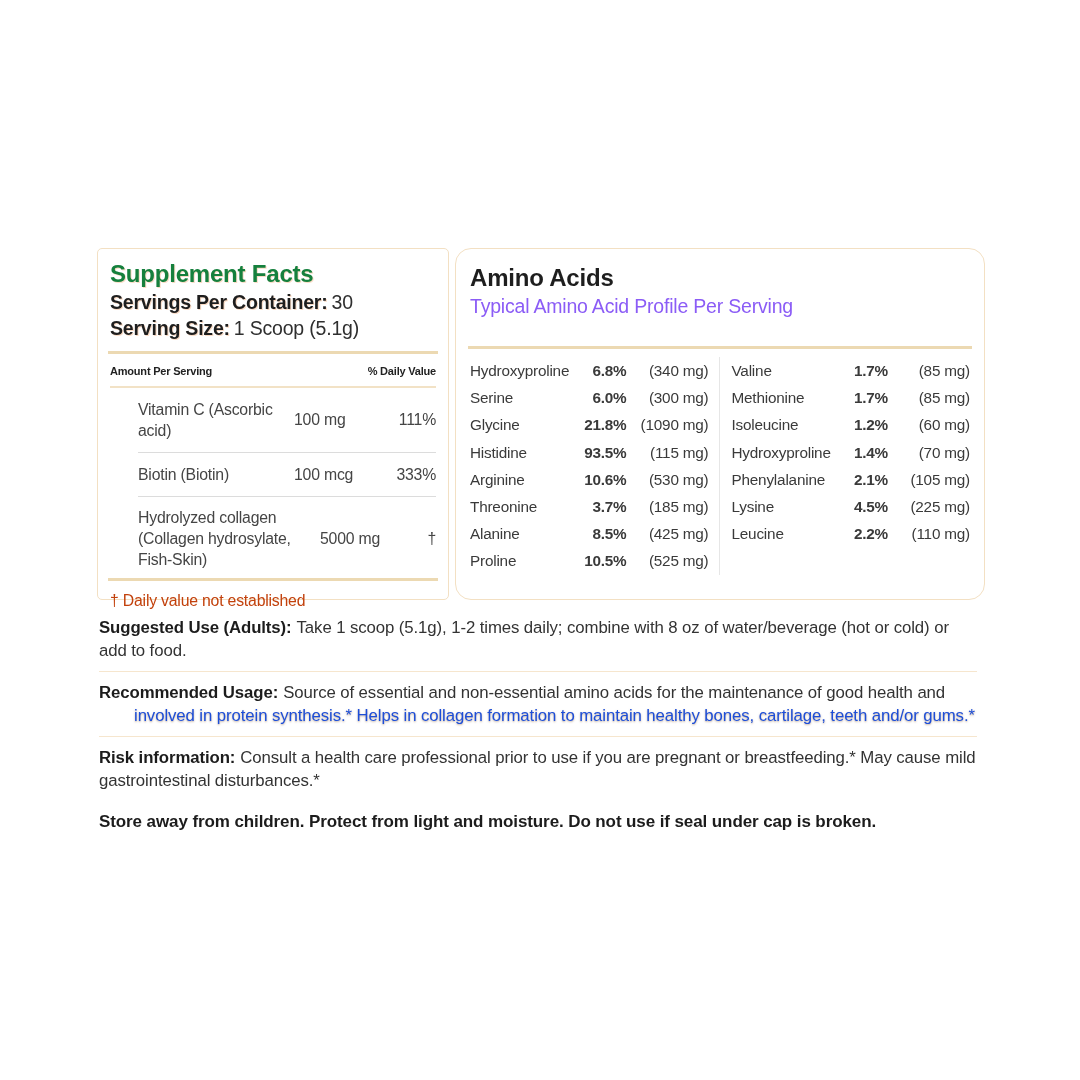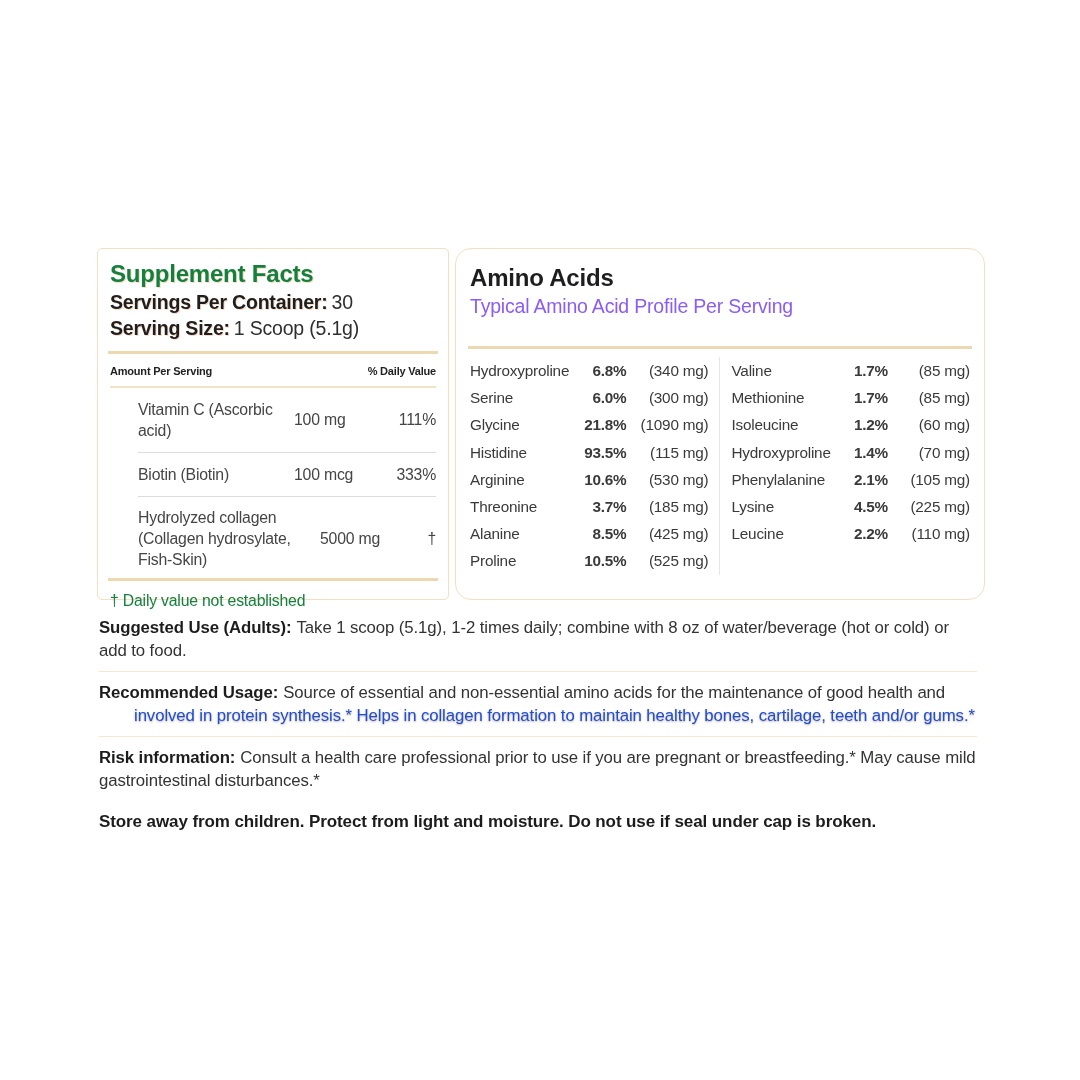--- a/index.html
+++ b/index.html
@@ -34,21 +34,21 @@
   .sf-row{
     display:flex;align-items:center;border-bottom:1px solid #dcdcdc;
     font-size:15.8px;color:#454545;padding:11px 0;letter-spacing:-0.2px;margin-left:28px;
   }
   .sf-row.last{border-bottom:none;padding:10px 0 8px 0;}
   .sf-row .nm{flex:1;line-height:21px;}
   .sf-row.last .nm{flex:0 0 182px;}
   .sf-row .amt{width:92px;text-align:left;white-space:nowrap;}
   .sf-row.last .amt{flex:1;text-align:left;}
   .sf-row .dv{width:50px;text-align:right;white-space:nowrap;}
-  .sf-footnote{font-size:15.8px;color:#15803d;padding:11px 0;letter-spacing:-0.2px;}
+  .sf-footnote{font-size:15.8px;color:#c2410c;padding:11px 0;letter-spacing:-0.2px;}
 
   .aa-title{font-size:24px;font-weight:bold;color:#1e1e1e;line-height:30px;letter-spacing:-0.2px;}
   .aa-subtitle{font-size:19.5px;color:#8b5cf6;line-height:27px;letter-spacing:-0.2px;}
   #aa-panel .rule-thick{margin-top:26px;}
   .aa-table{display:flex;margin-top:8px;}
   .aa-col{flex:1;}
   .aa-col.right{border-left:1px solid #e6e6e6;padding-left:12px;margin-left:10px;}
   .aa-row{display:flex;align-items:baseline;font-size:15.3px;color:#3a3a3a;line-height:27.2px;letter-spacing:-0.2px;}
   .aa-row .nm{flex:1;white-space:nowrap;}
   .aa-row .pct{width:54px;text-align:right;white-space:nowrap;font-weight:bold;}

